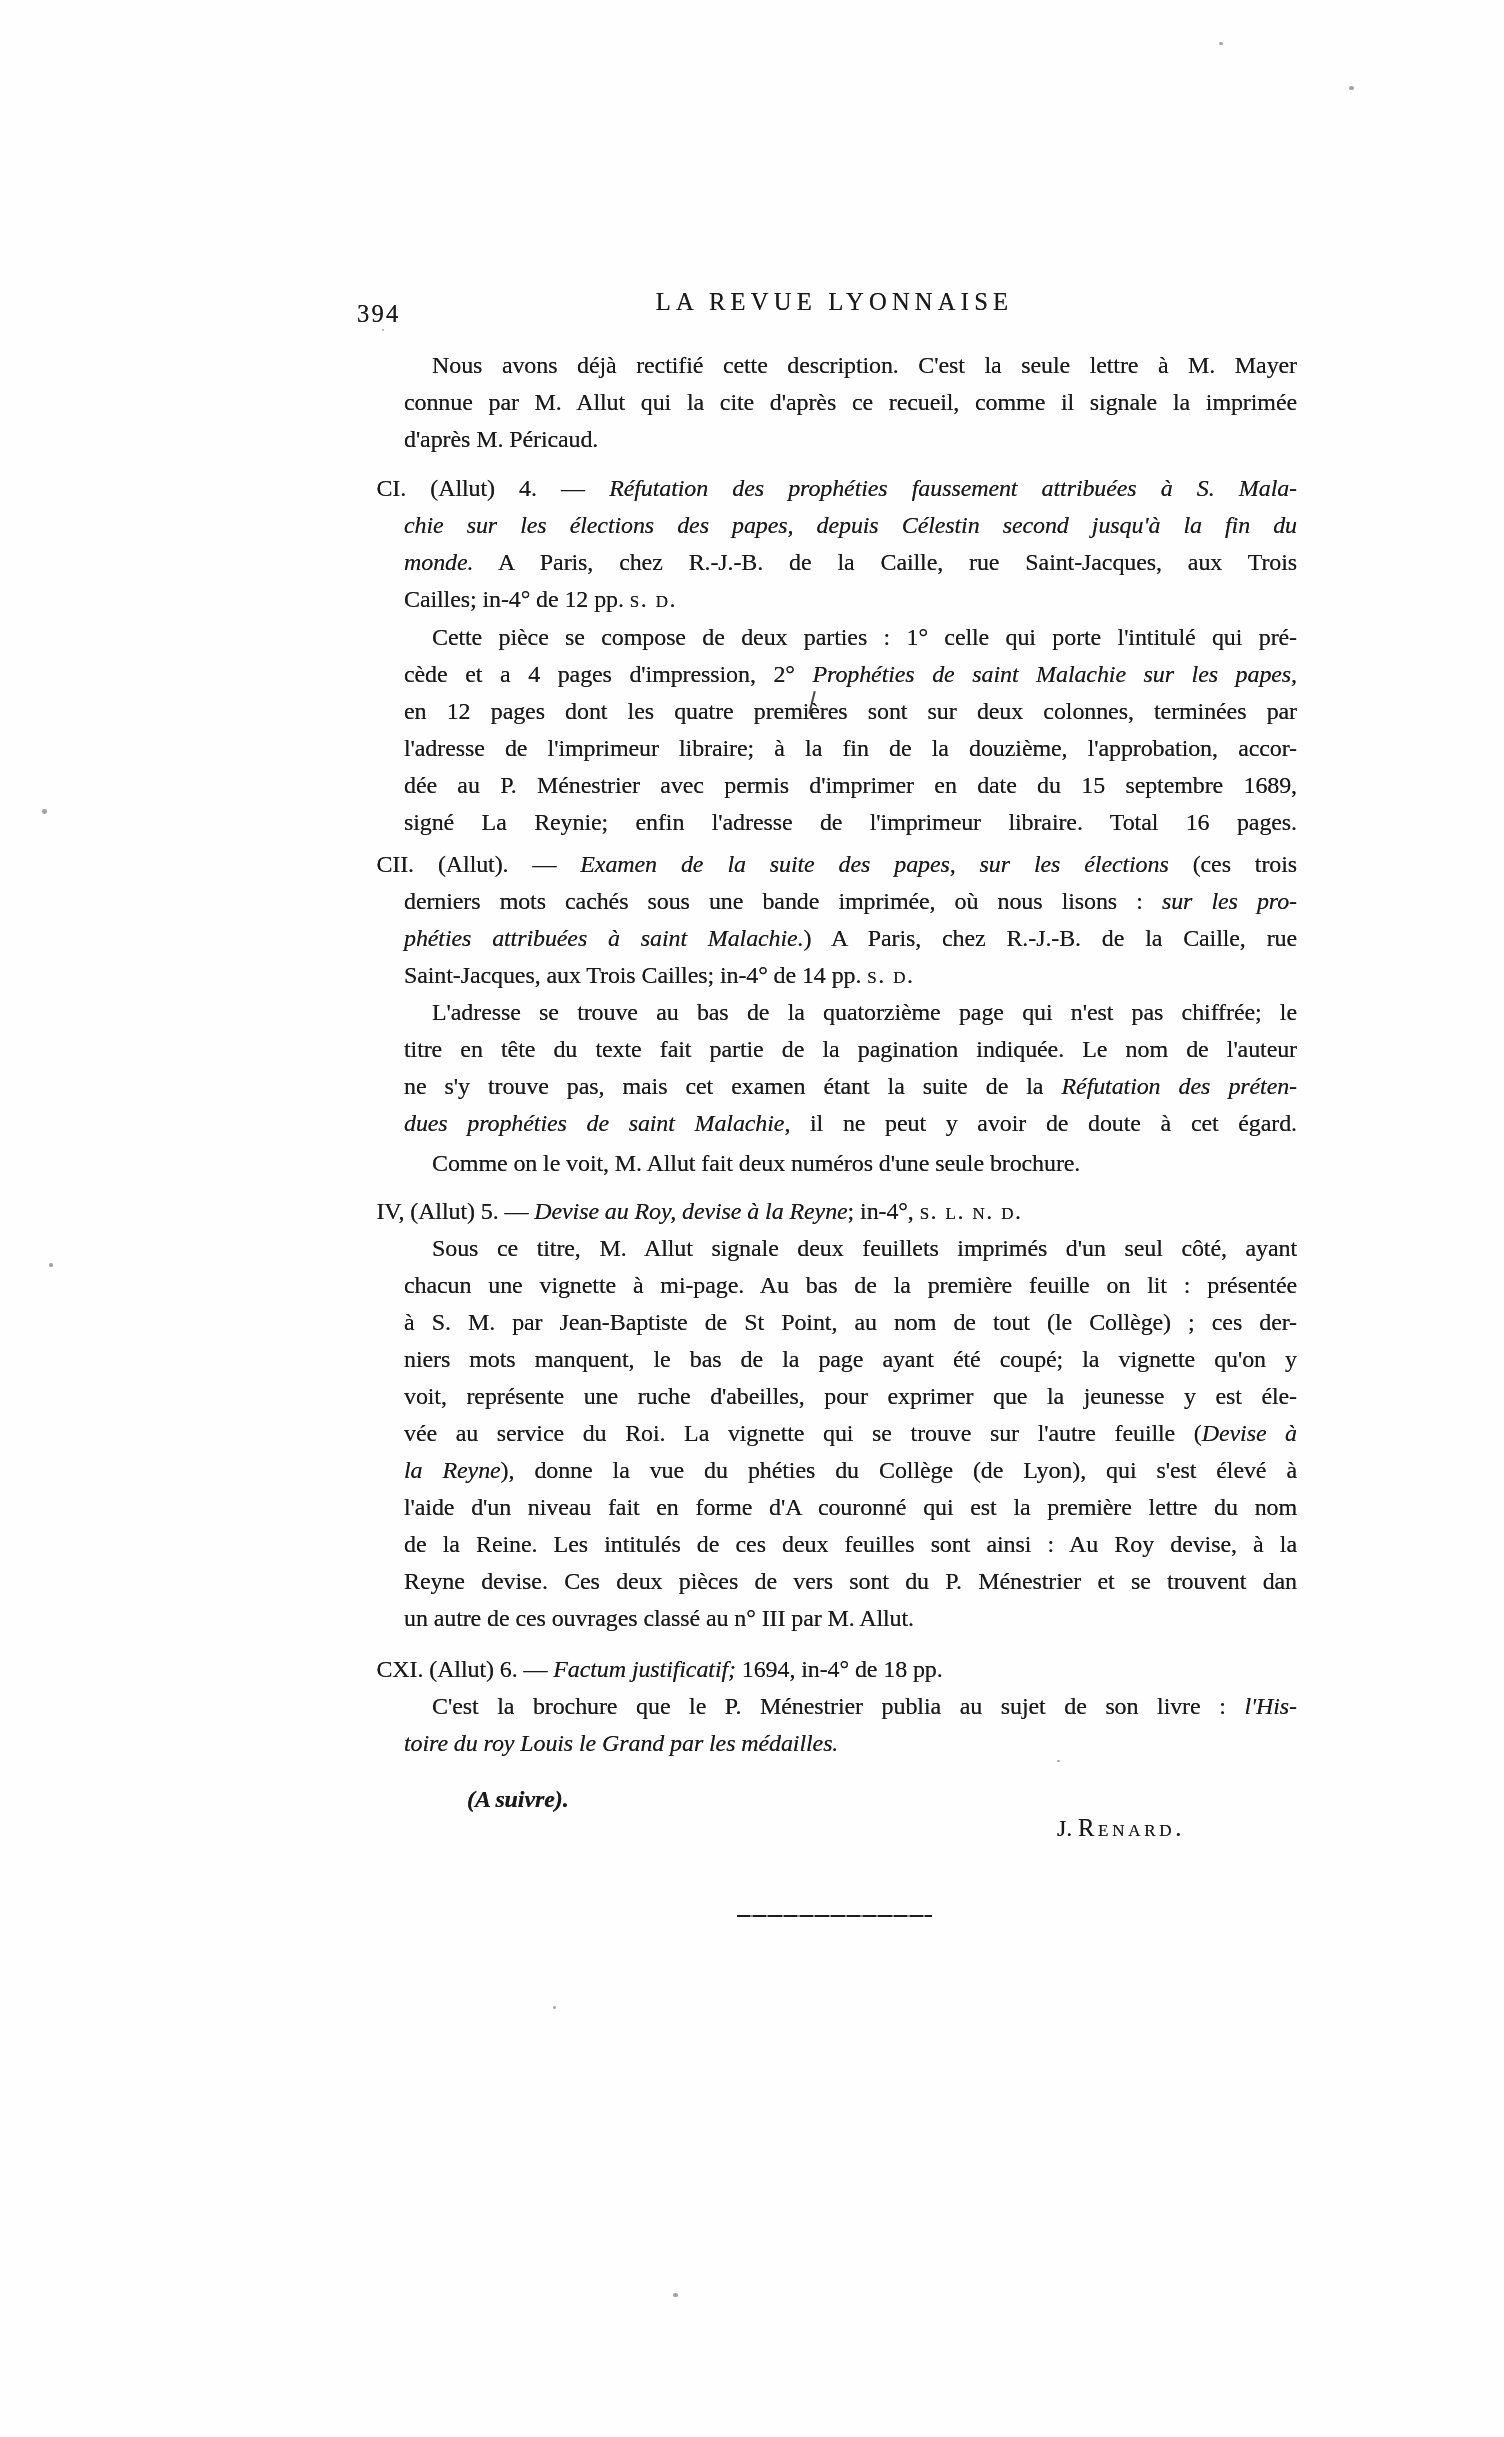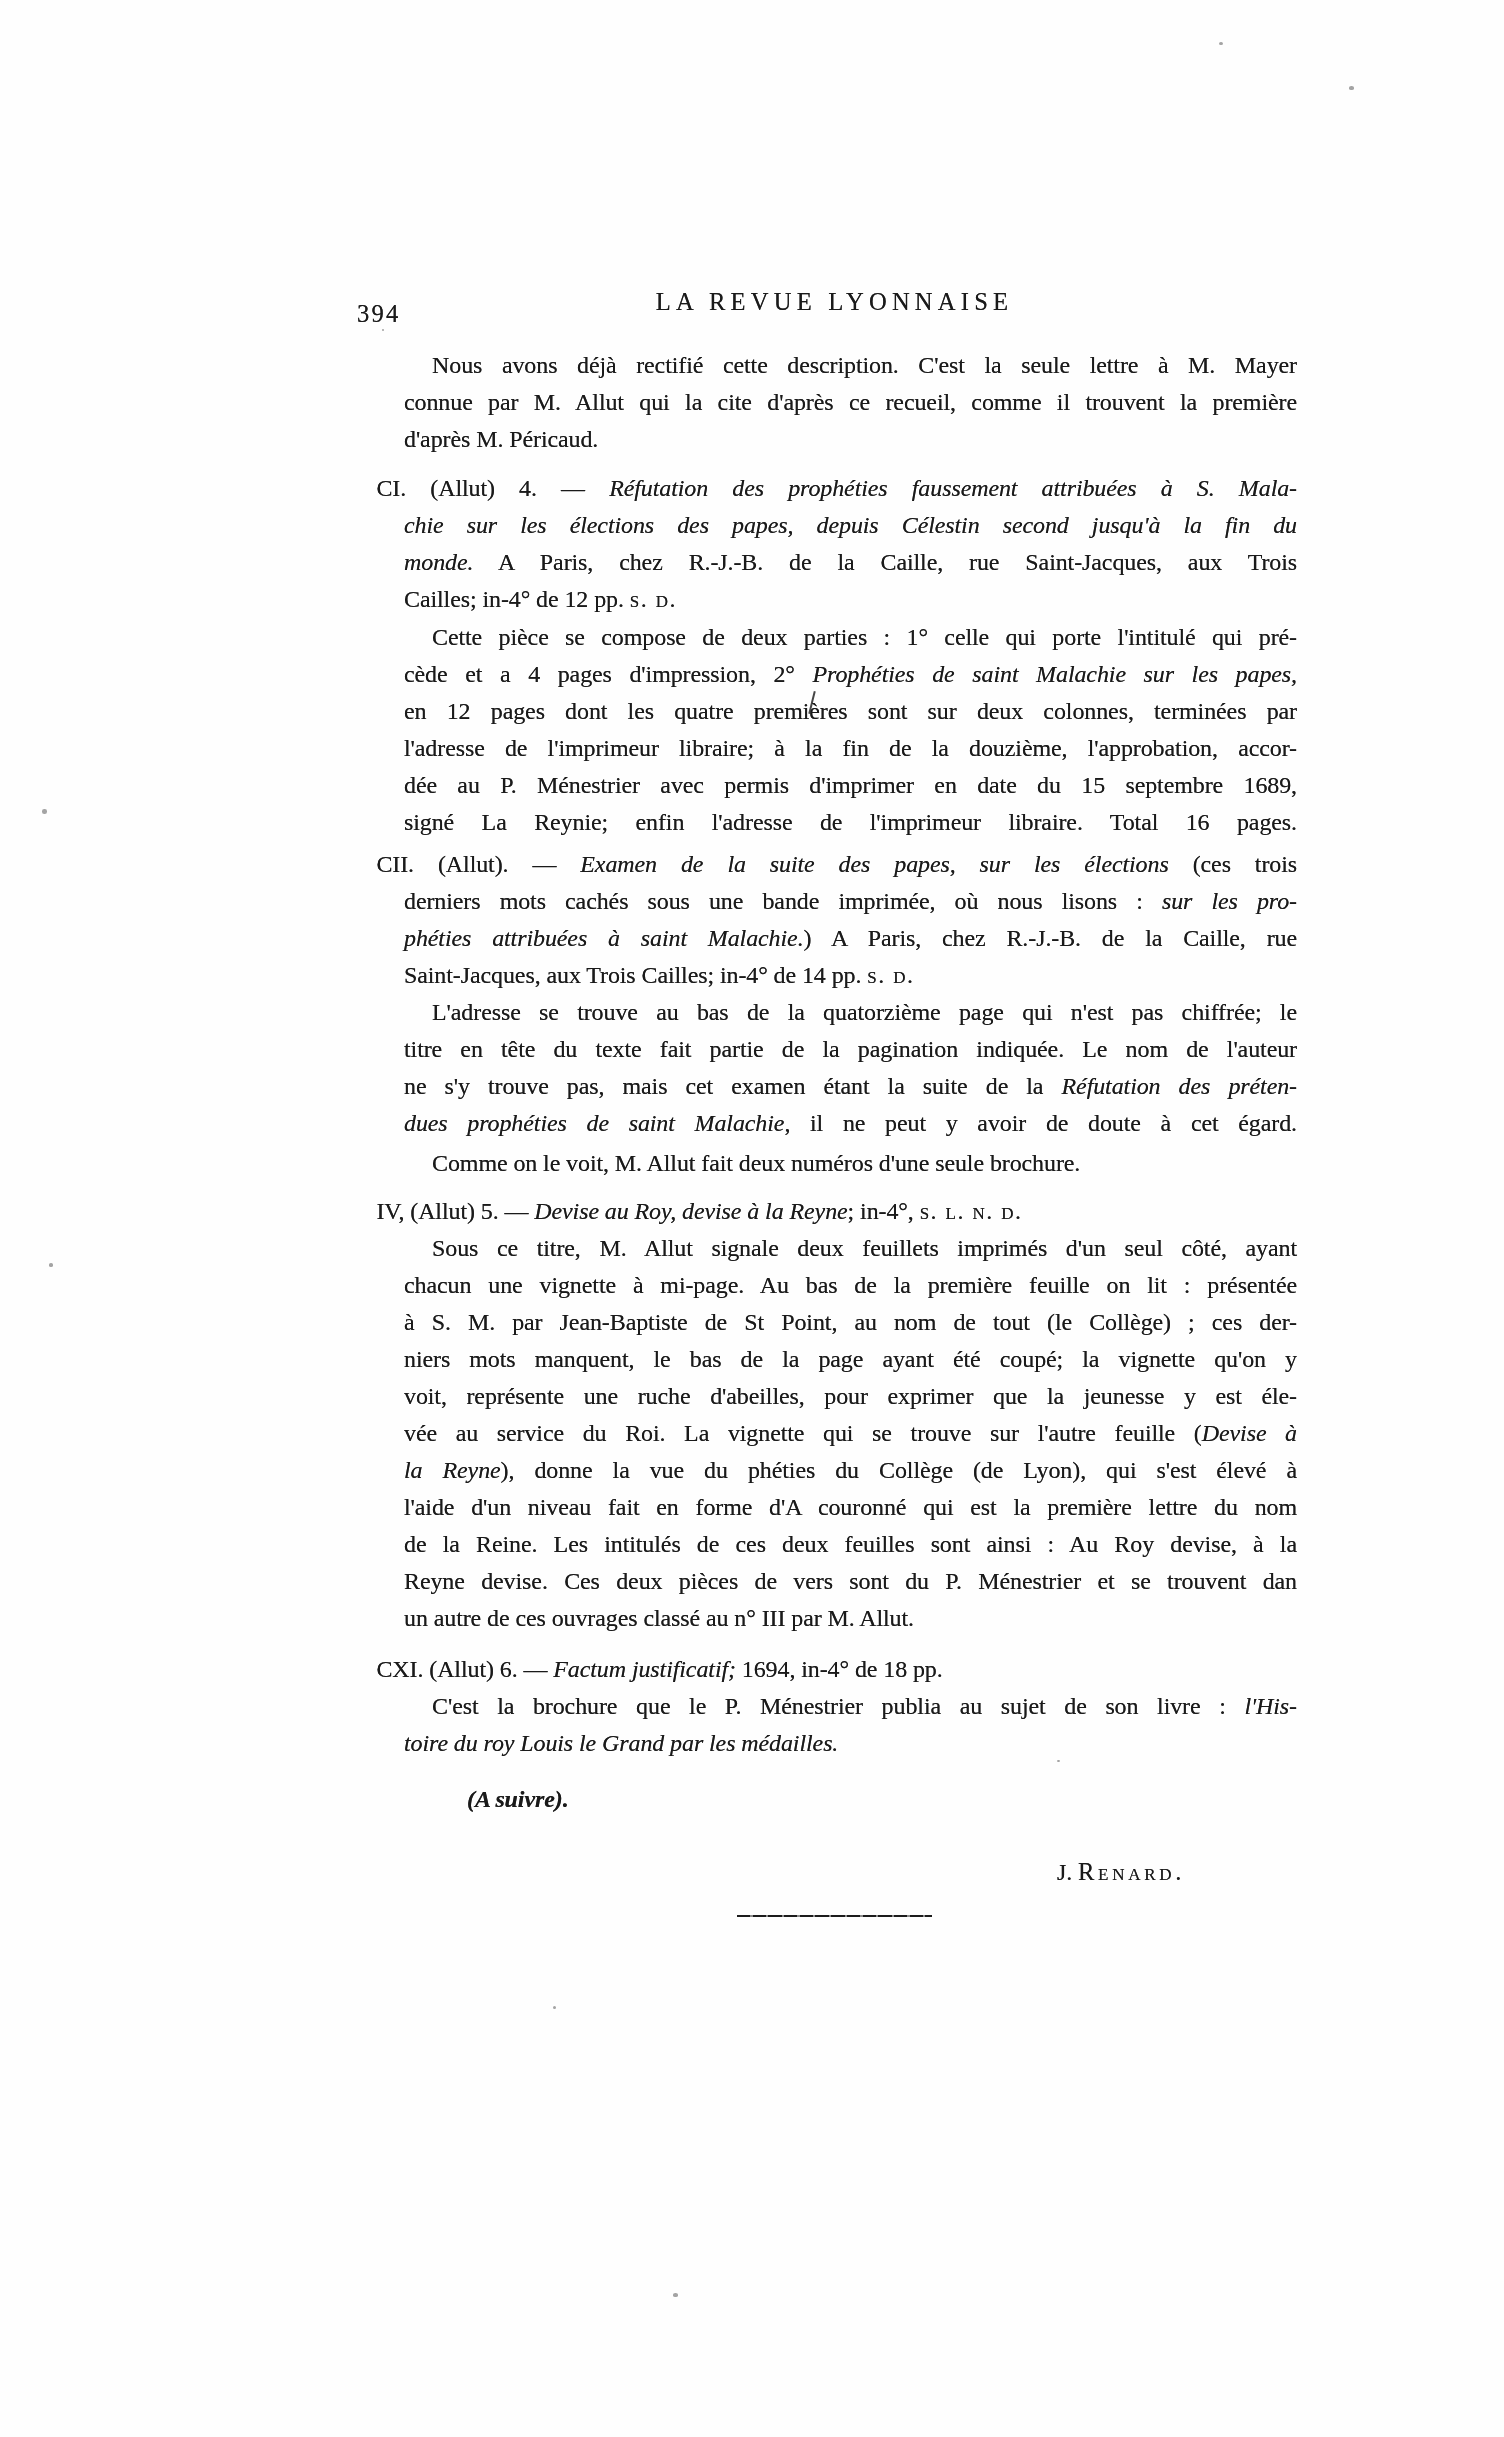--- a/index.html
+++ b/index.html
@@ -29,21 +29,21 @@
   .textcol .block:nth-child(11){margin-top:19.4px;font-weight:bold;}
   .textcol .block:nth-child(12){margin-top:-9px;}
   .line{
     height:37px;white-space:nowrap;
     text-align:justify;text-align-last:justify;text-justify:inter-word;
   }
   .line.short{text-align-last:left;}
   .line.indent{text-indent:28px;}
   .line.hang{text-indent:-27.6px;}
   .line.asuivre{text-indent:63px;}
-  .line.sig{text-align-last:right;padding-right:112px;margin-top:44px;}
+  .line.sig{text-align-last:right;padding-right:112px;}
   .it{font-style:italic;}
   .sc{font-variant:small-caps;letter-spacing:1.5px;}
   .sig .sc{letter-spacing:3.7px;font-size:24.6px;}
   .rule{
     position:absolute;left:737px;top:1915px;width:195px;height:2.2px;
     background:repeating-linear-gradient(90deg,#1c1c1c 0 13.4px,#8a8a8a 13.4px 15.7px);
   }
   .speck{position:absolute;background:#4a4a4a;border-radius:50%;opacity:.5;}
   .scratch{
     position:absolute;left:811px;top:691px;width:2.2px;height:23px;
@@ -53,21 +53,21 @@
 </head>
 <body>
 
 <div class="page">
   <div class="pagenum">394</div>
   <div class="runtitle">LA REVUE LYONNAISE</div>
 
   <div class="textcol">
       <div class="block kind-paragraph">
         <div class="line indent"><span>Nous avons déjà rectifié cette description. C'est la seule lettre à M. Mayer</span></div>
-        <div class="line body"><span>connue par M. Allut qui la cite d'après ce recueil, comme il trouvent la première</span></div>
+        <div class="line body"><span>connue par M. Allut qui la cite d'après ce recueil, comme il signale la imprimée</span></div>
         <div class="line body short"><span>d'après M. Péricaud.</span></div>
       </div>
       <div class="block kind-entry">
         <div class="line hang"><span>CI. (Allut) 4. — </span><span class="it">Réfutation des prophéties faussement attribuées à S. Mala-</span></div>
         <div class="line body"><span class="it">chie sur les élections des papes, depuis Célestin second jusqu'à la fin du</span></div>
         <div class="line body"><span class="it">monde.</span><span> A Paris, chez R.-J.-B. de la Caille, rue Saint-Jacques, aux Trois</span></div>
         <div class="line body short"><span>Cailles; in-4° de 12 pp. </span><span class="sc">s. d.</span></div>
       </div>
       <div class="block kind-paragraph">
         <div class="line indent"><span>Cette pièce se compose de deux parties : 1° celle qui porte l'intitulé qui pré-</span></div>

